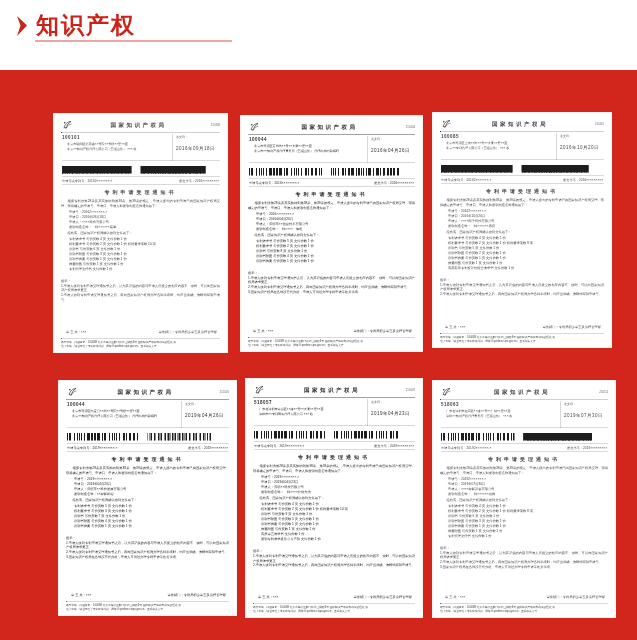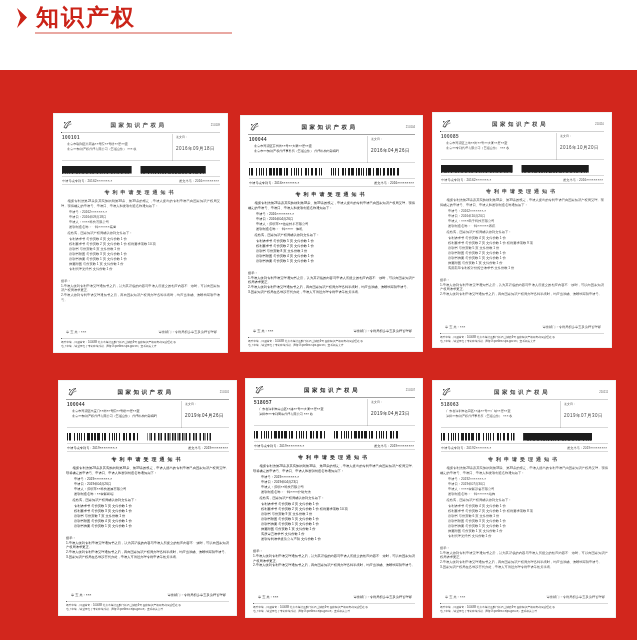--- a/index.html
+++ b/index.html
@@ -1,20 +1,20 @@
 <!DOCTYPE html>
 <html><head>
 <meta charset="utf-8">
 <style>
   html,body{margin:0;padding:0;}
   body{width:637px;height:640px;font-family:"Liberation Sans","DejaVu Sans",sans-serif;}
   .stage{position:relative;width:637px;height:640px;background:#ffffff;overflow:hidden;}
   
   .header{position:absolute;left:0;top:0;width:637px;height:70px;background:#ffffff;}
-  .header-row{display:flex;align-items:flex-start;padding:4px 0 0 14px;}
+  .header-row{display:flex;align-items:flex-start;padding:12px 0 0 14px;}
   .chev{width:16px;height:24px;margin:2px 6px 0 0;flex:0 0 auto;}
   .page-title{font-size:23px;font-weight:bold;letter-spacing:2px;line-height:26px;}
   .title-underline{height:2px;width:197px;margin:2px 0 0 35px;}
   
   .redbg{position:absolute;left:0;top:70px;width:637px;height:570px;}
   
   .doc{position:absolute;background:#ffffff;overflow:hidden;box-shadow:0 0 0 0.5px #e8e8e8 inset;}
   .doc:nth-of-type(1){left:53px;top:113px;width:175px;height:240px;}
   .doc:nth-of-type(2){left:240px;top:115px;width:183px;height:237px;}
   .doc:nth-of-type(3){left:432px;top:112px;width:180px;height:236px;}

